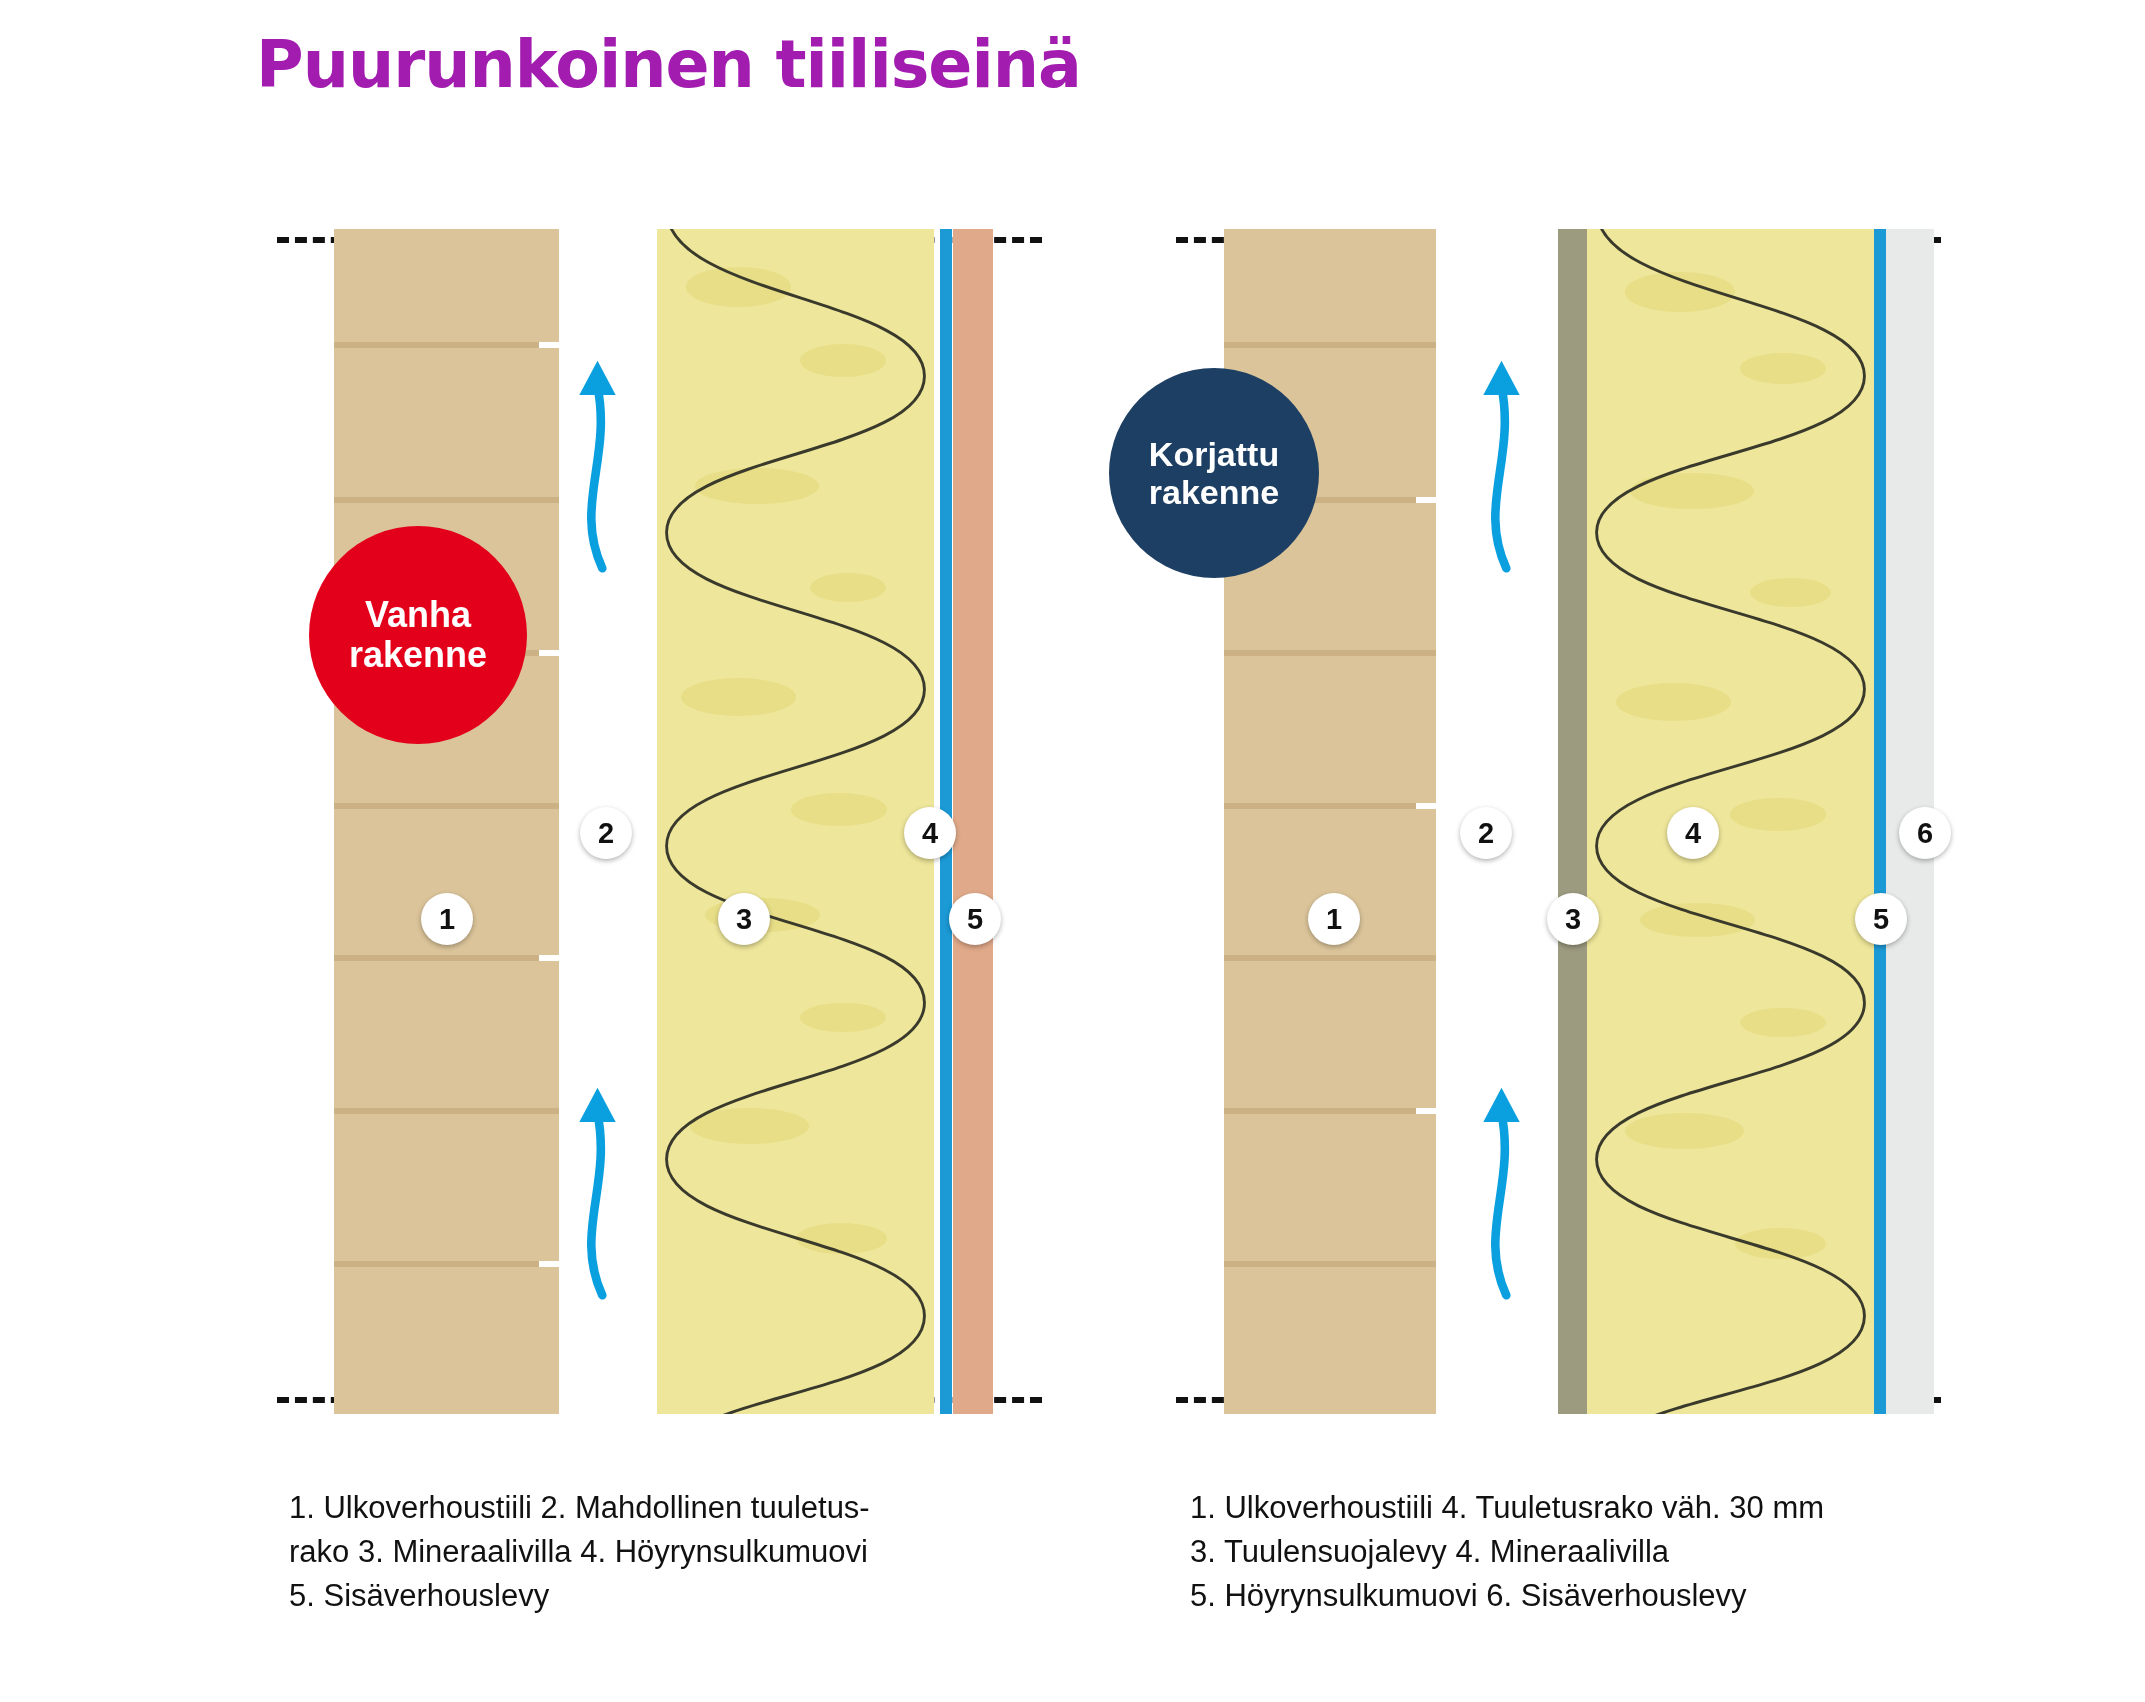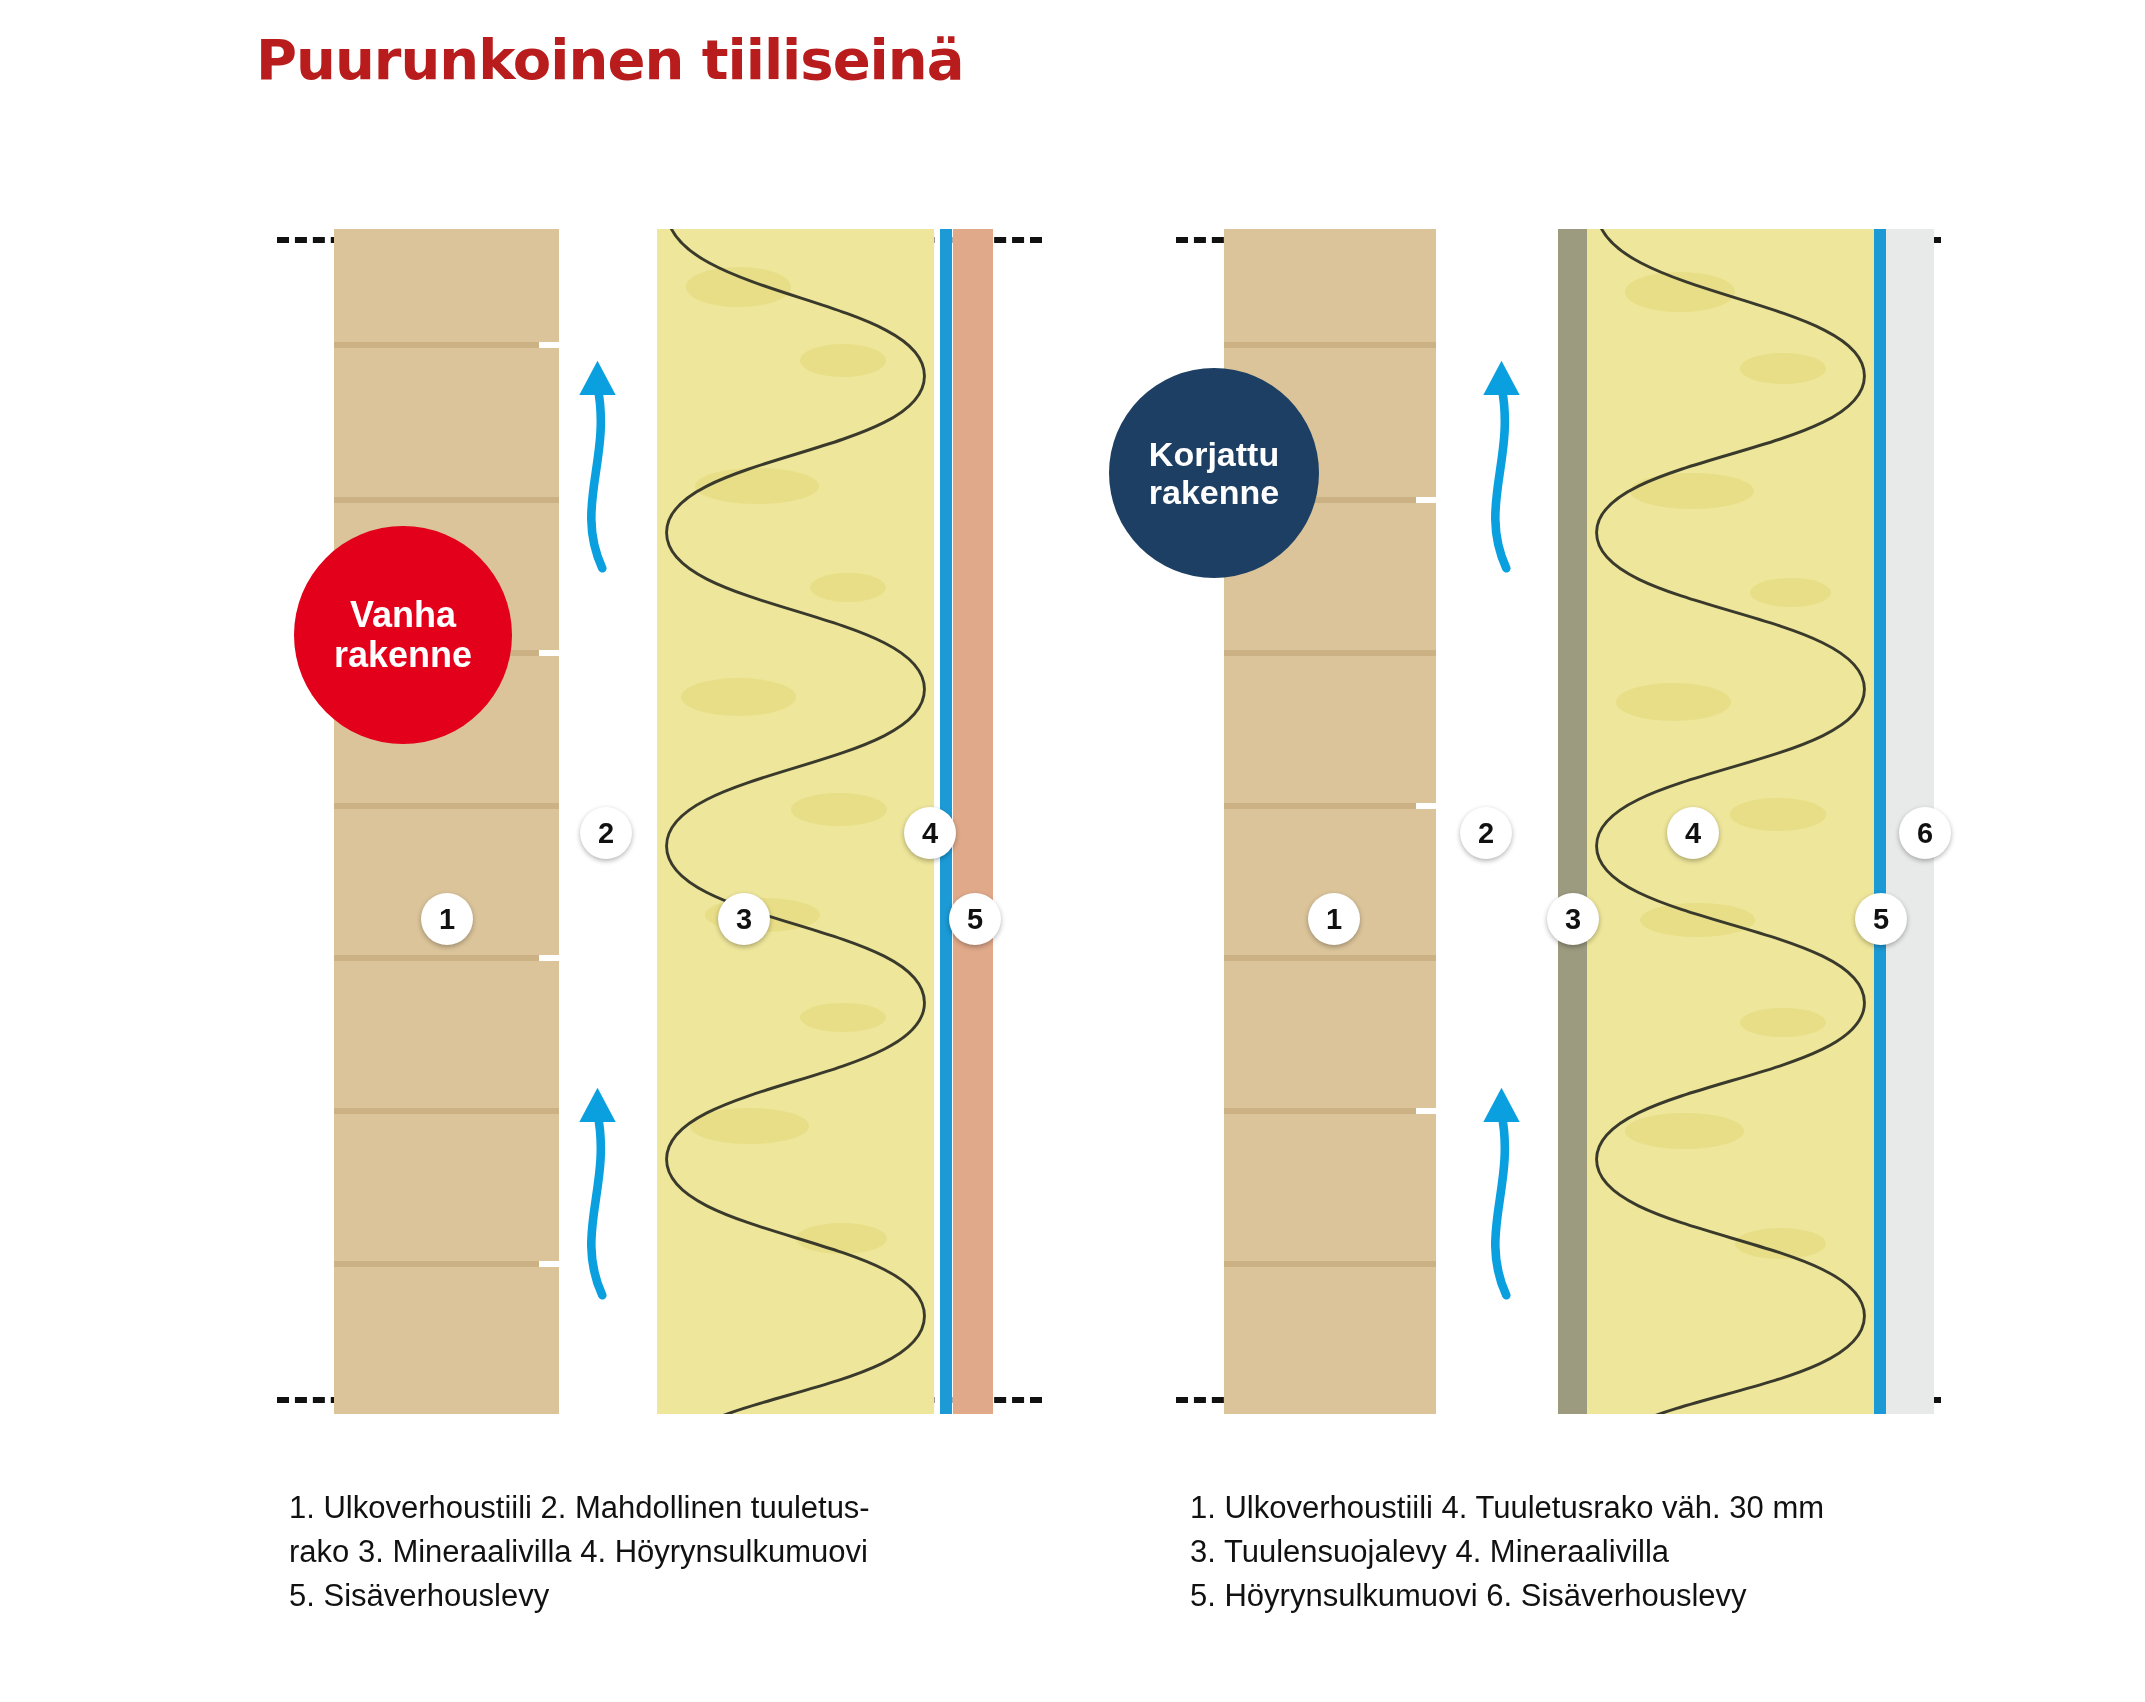--- a/index.html
+++ b/index.html
@@ -13,24 +13,24 @@
     font-family: "Liberation Sans", sans-serif;
     position: relative;
     overflow: hidden;
   }
 
   .page-title {
     position: absolute;
     left: 256px;
     top: 27px;
     font-family: "DejaVu Sans", sans-serif;
-    font-size: 56px;
+    font-size: 65px;
     font-weight: bold;
     letter-spacing: -1px;
-    color: #b91c1c;
+    color: #a21caf;
     white-space: nowrap;
   }
 
   
   .panel {
     position: absolute;
     top: 229px;
     width: 765px;
     height: 1185px;
   }
@@ -144,21 +144,21 @@
     flex-direction: column;
     align-items: center;
     justify-content: center;
     color: #ffffff;
     font-weight: bold;
     line-height: 1.12;
     text-align: center;
     font-family: "Liberation Sans", sans-serif;
   }
   #callout-old {
-    left: 294px;
+    left: 309px;
     top: 526px;
     width: 218px;
     height: 218px;
     background: #e2001a;
     font-size: 36px;
   }
   #callout-new {
     left: 1109px;
     top: 368px;
     width: 210px;

